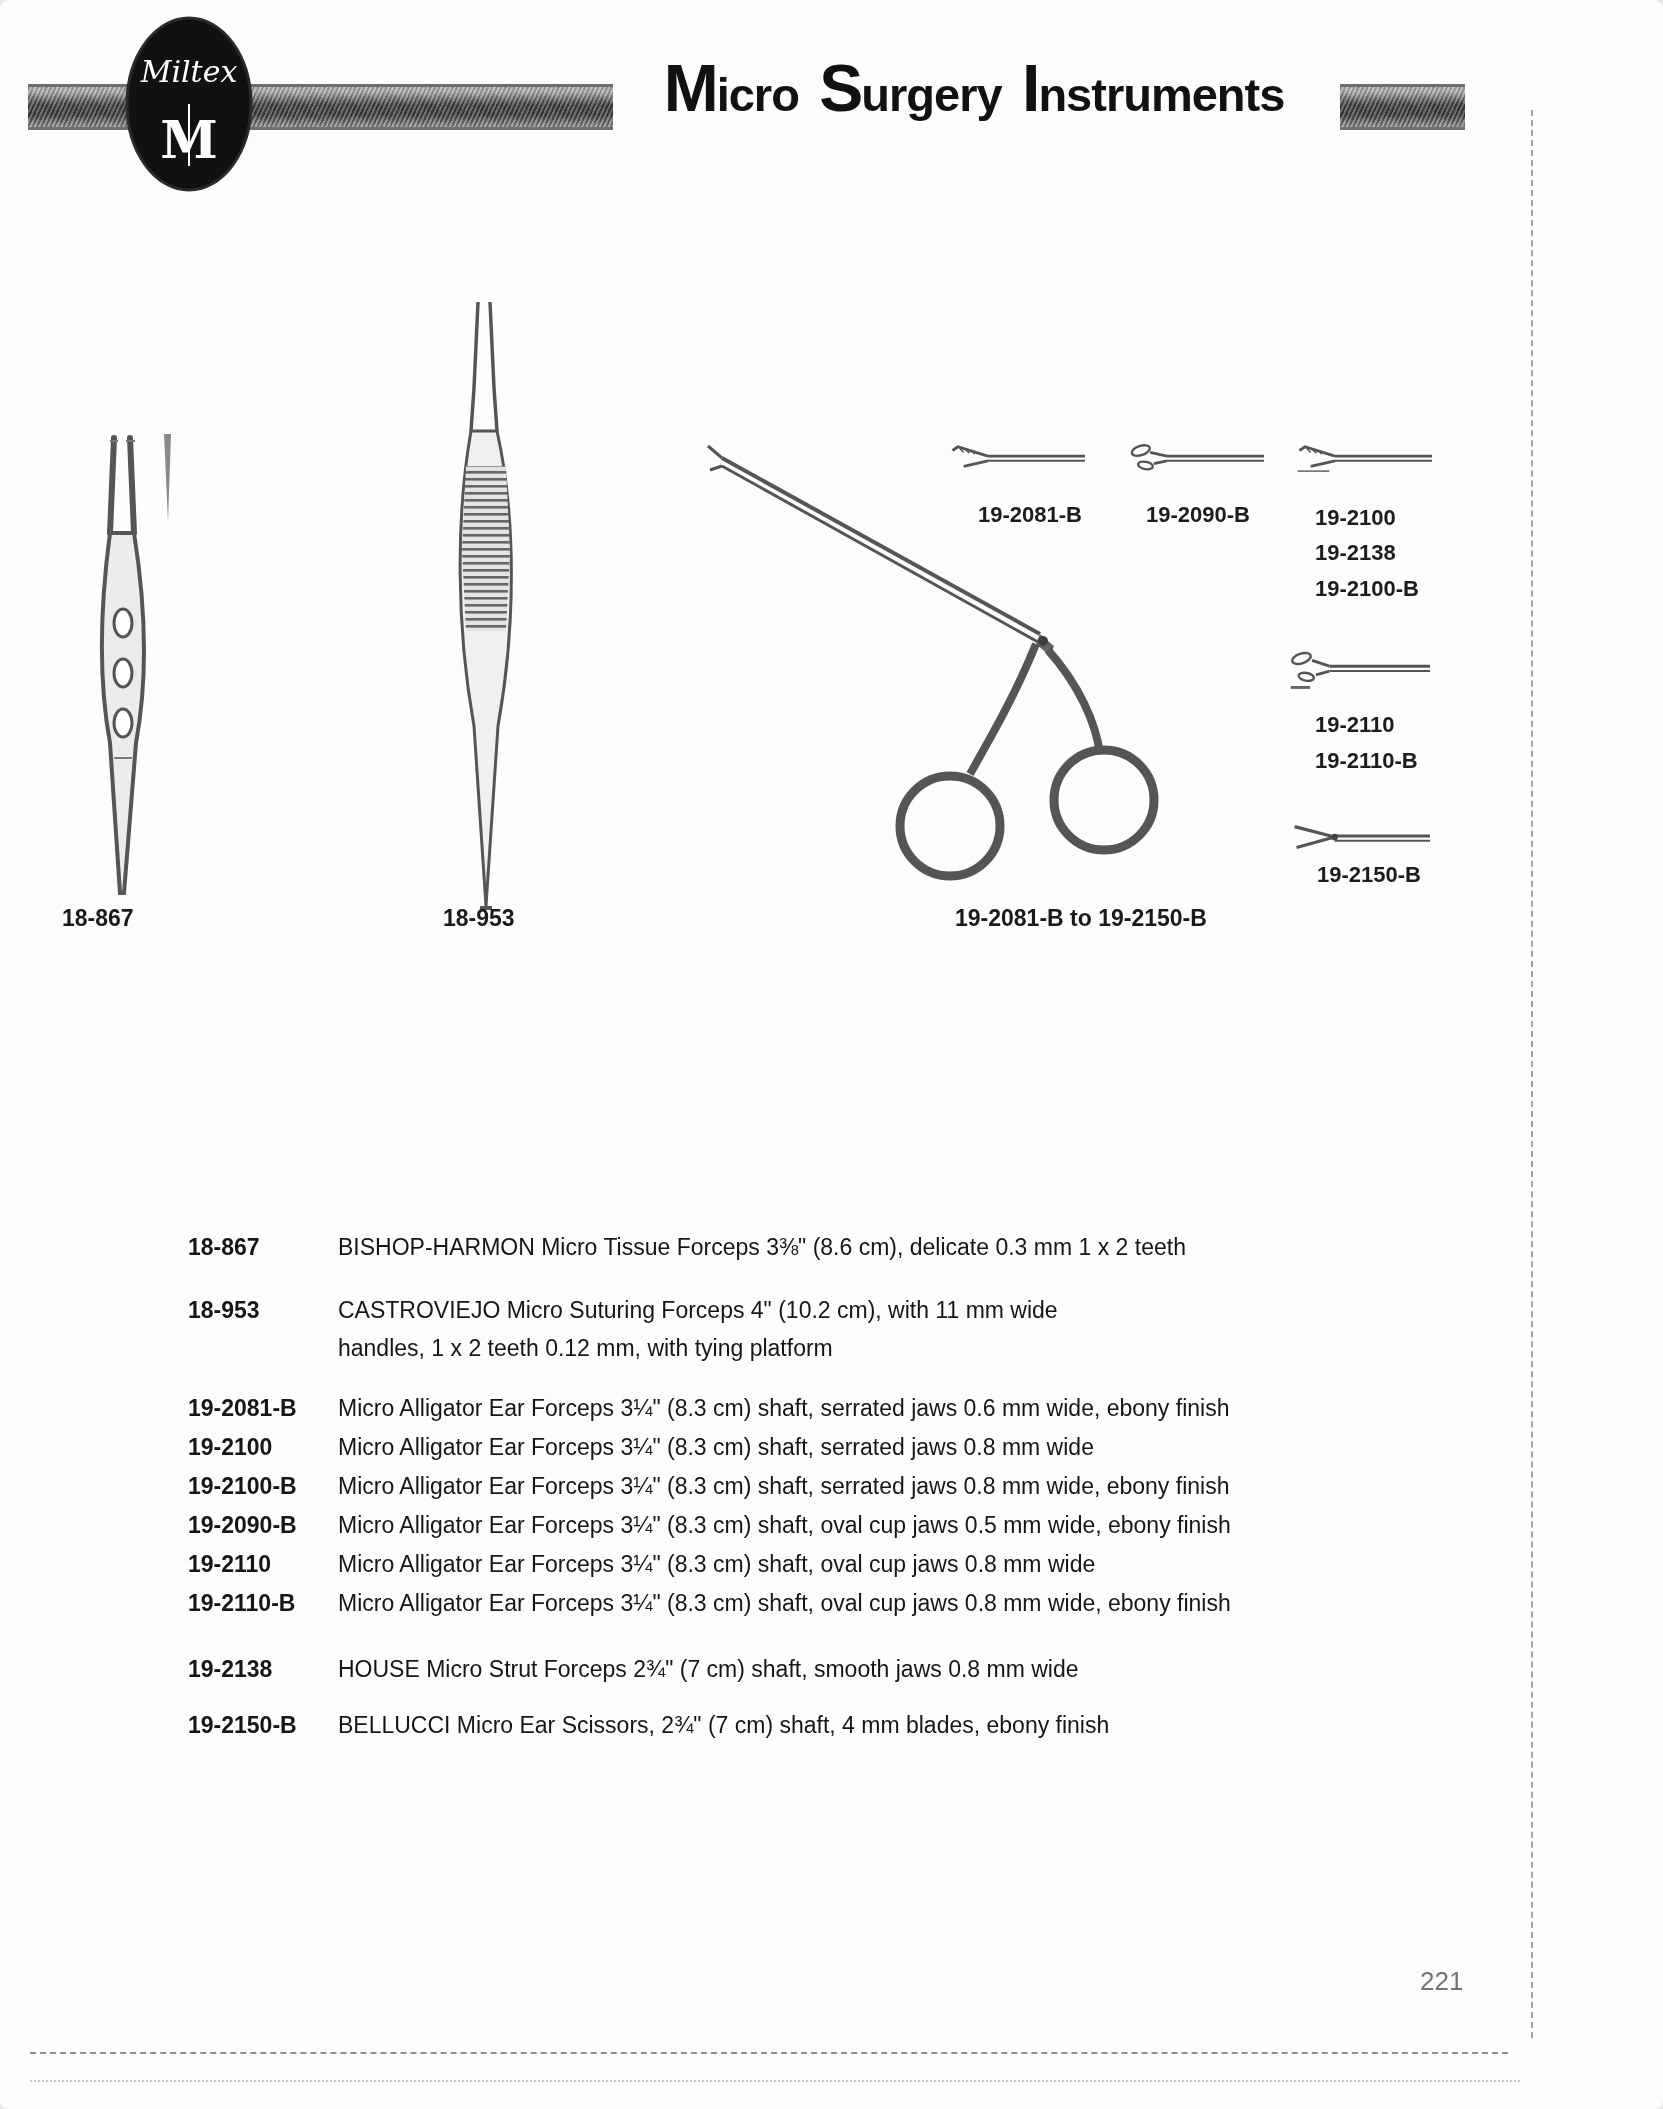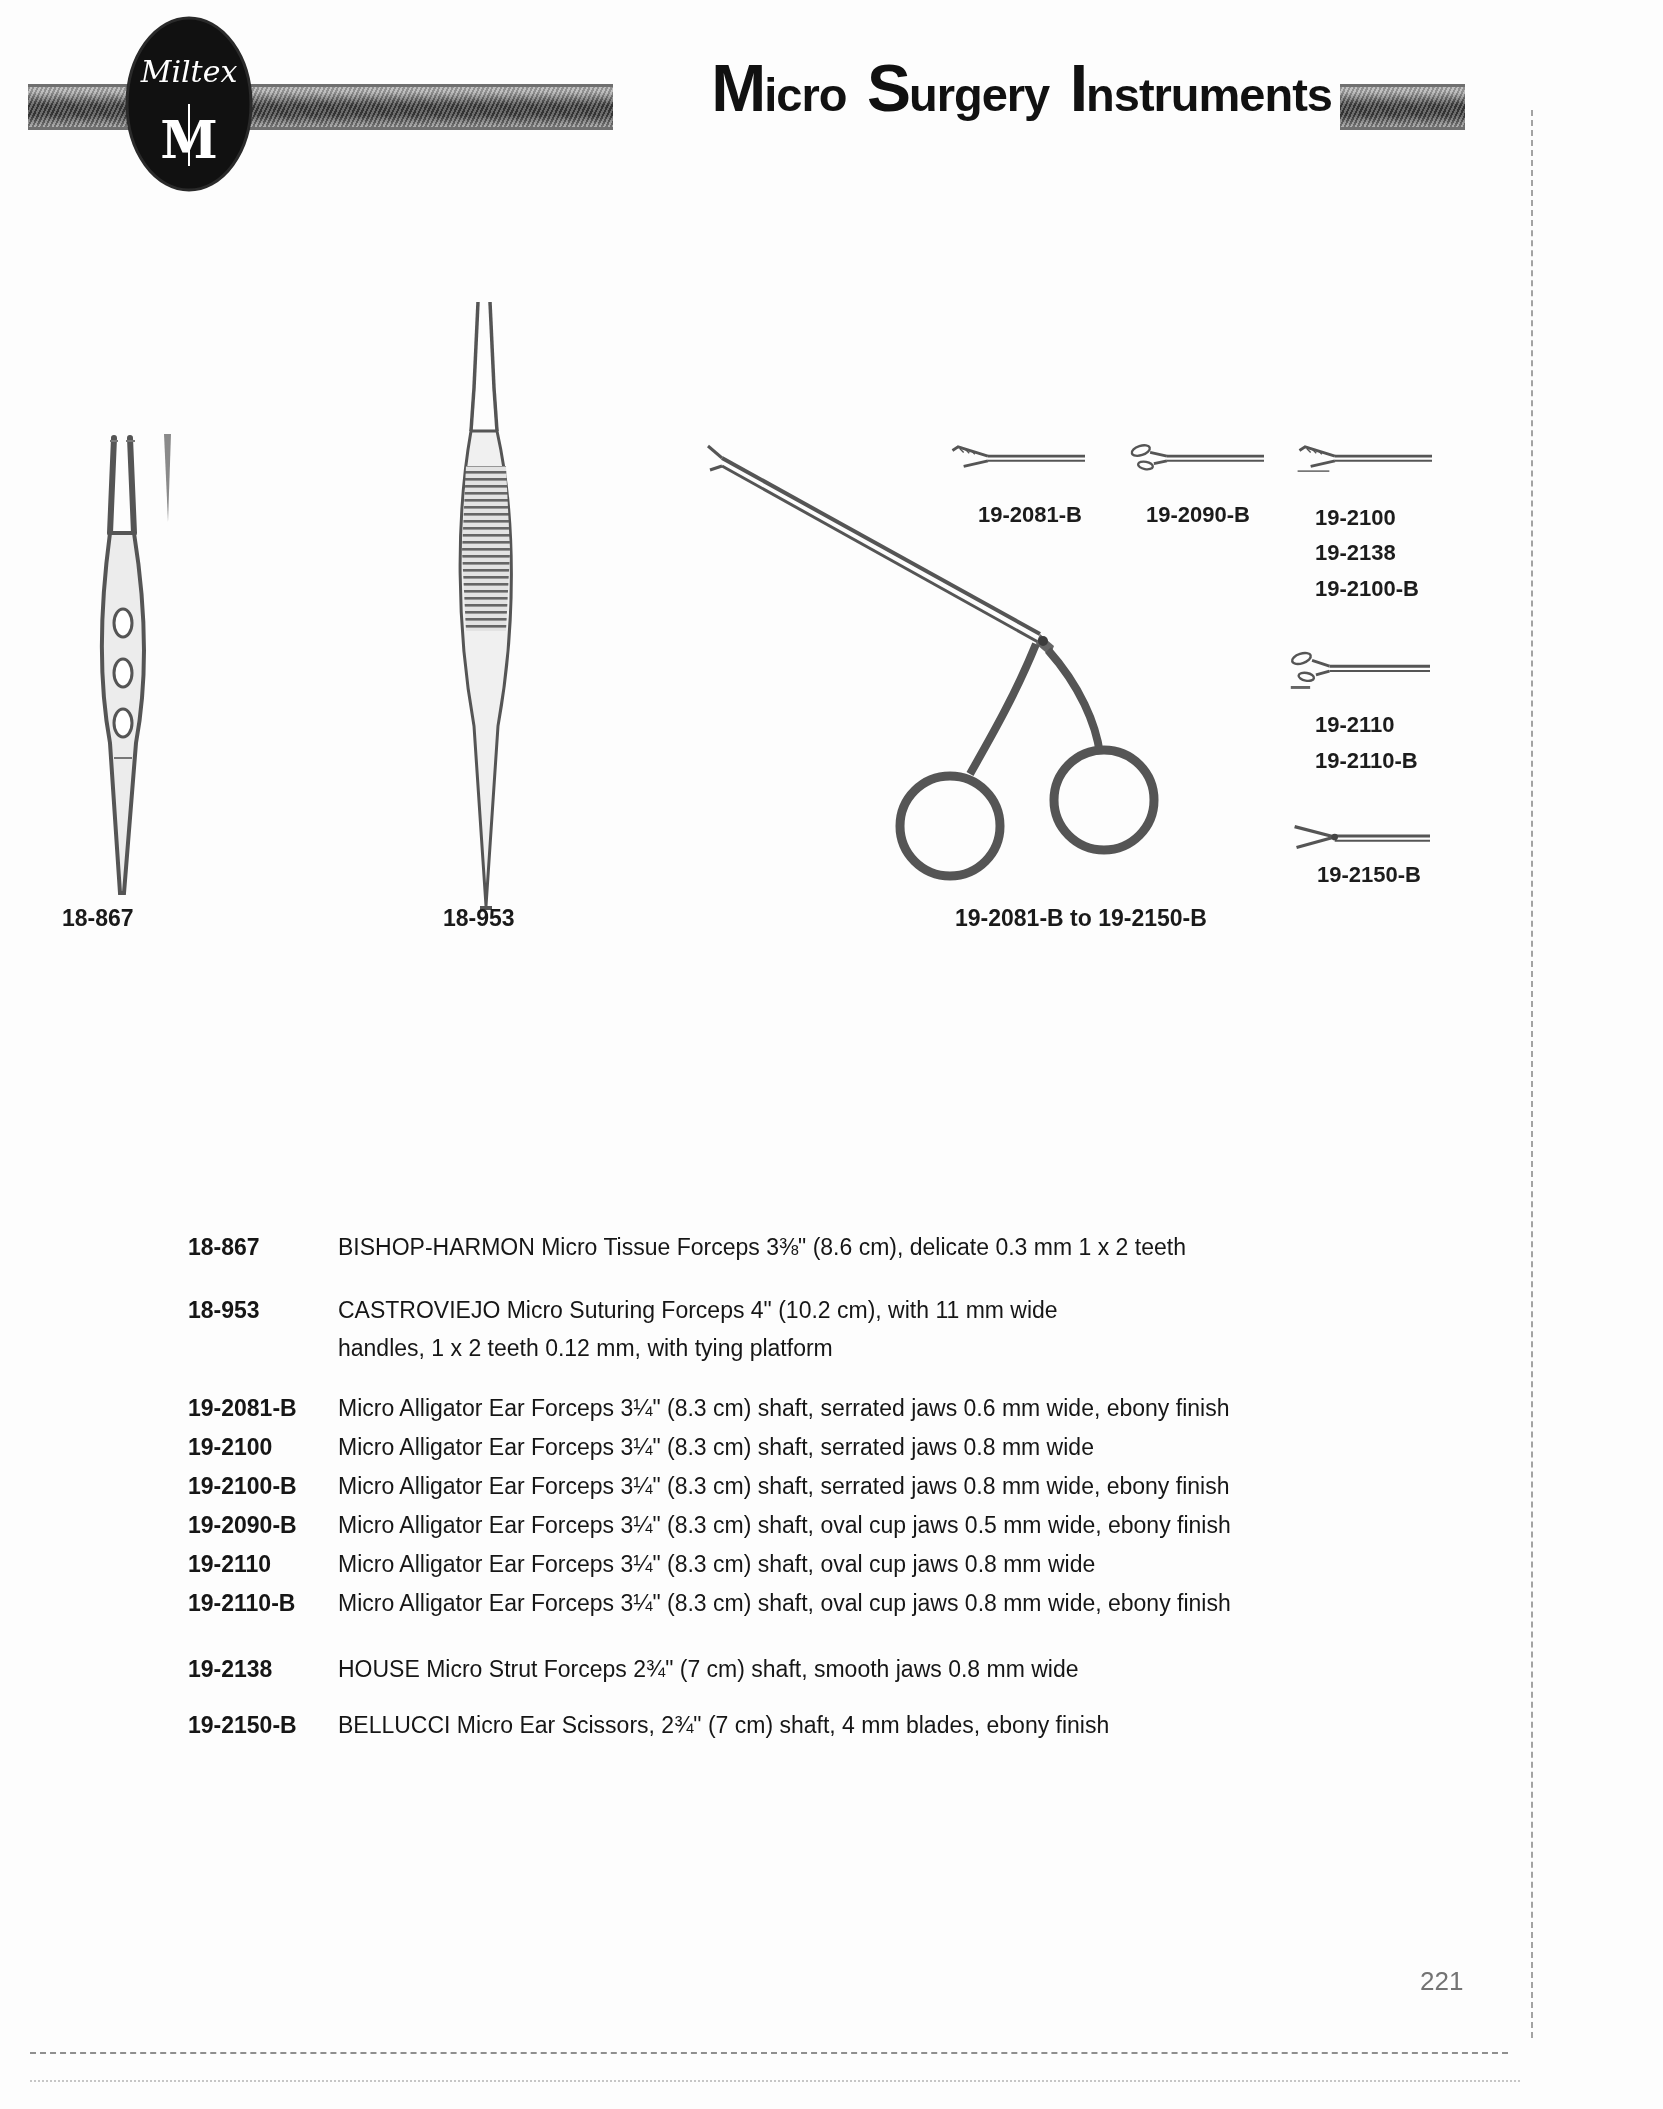--- a/index.html
+++ b/index.html
@@ -1,39 +1,40 @@
 <!DOCTYPE html>
 <html><head>
 <meta charset="utf-8">
 <style>
   * { margin:0; padding:0; box-sizing:border-box; }
   body { background:#e9e9e9; font-family:"Liberation Sans", sans-serif; }
   .page {
     position:relative; width:1663px; height:2109px;
     background:#fdfdfd; color:#161616; overflow:hidden;
     margin:0 auto;
+    border-radius:9px;
   }
 
   
   .hatch-bar {
     position:absolute;
     background:
       linear-gradient(180deg, rgba(255,255,255,.40) 0 12%, rgba(0,0,0,.28) 45% 70%, rgba(255,255,255,.25) 100%),
       repeating-linear-gradient(115deg, #474747 0 2px, #969696 2px 4px);
     border-top:3px solid #6f6f6f;
     border-bottom:3px solid #6f6f6f;
   }
   .bar-left  { left:28px;  top:84px; width:585px; height:46px; }
   .bar-right { left:1340px; top:84px; width:125px; height:46px; }
 
   .logo-wrap { position:absolute; left:123px; top:16px; width:132px; height:176px; }
 
   .title-wrap {
     position:absolute; left:616px; top:50px; width:716px; height:90px;
-    text-align:right; white-space:nowrap; color:#111;
+    text-align:center; white-space:nowrap; color:#111;
   }
   .tw { display:inline-block; margin-right:16px; }
   .tw:last-child { margin-right:0; }
   .tw .cap  { font-size:66px; font-weight:700; letter-spacing:-2px; }
   .tw .rest { font-size:47px; font-weight:700; letter-spacing:-1px; }
 
   
   .fig { position:absolute; }
   .fig-caption {
     position:absolute; font-weight:700; font-size:23px; color:#1a1a1a;

